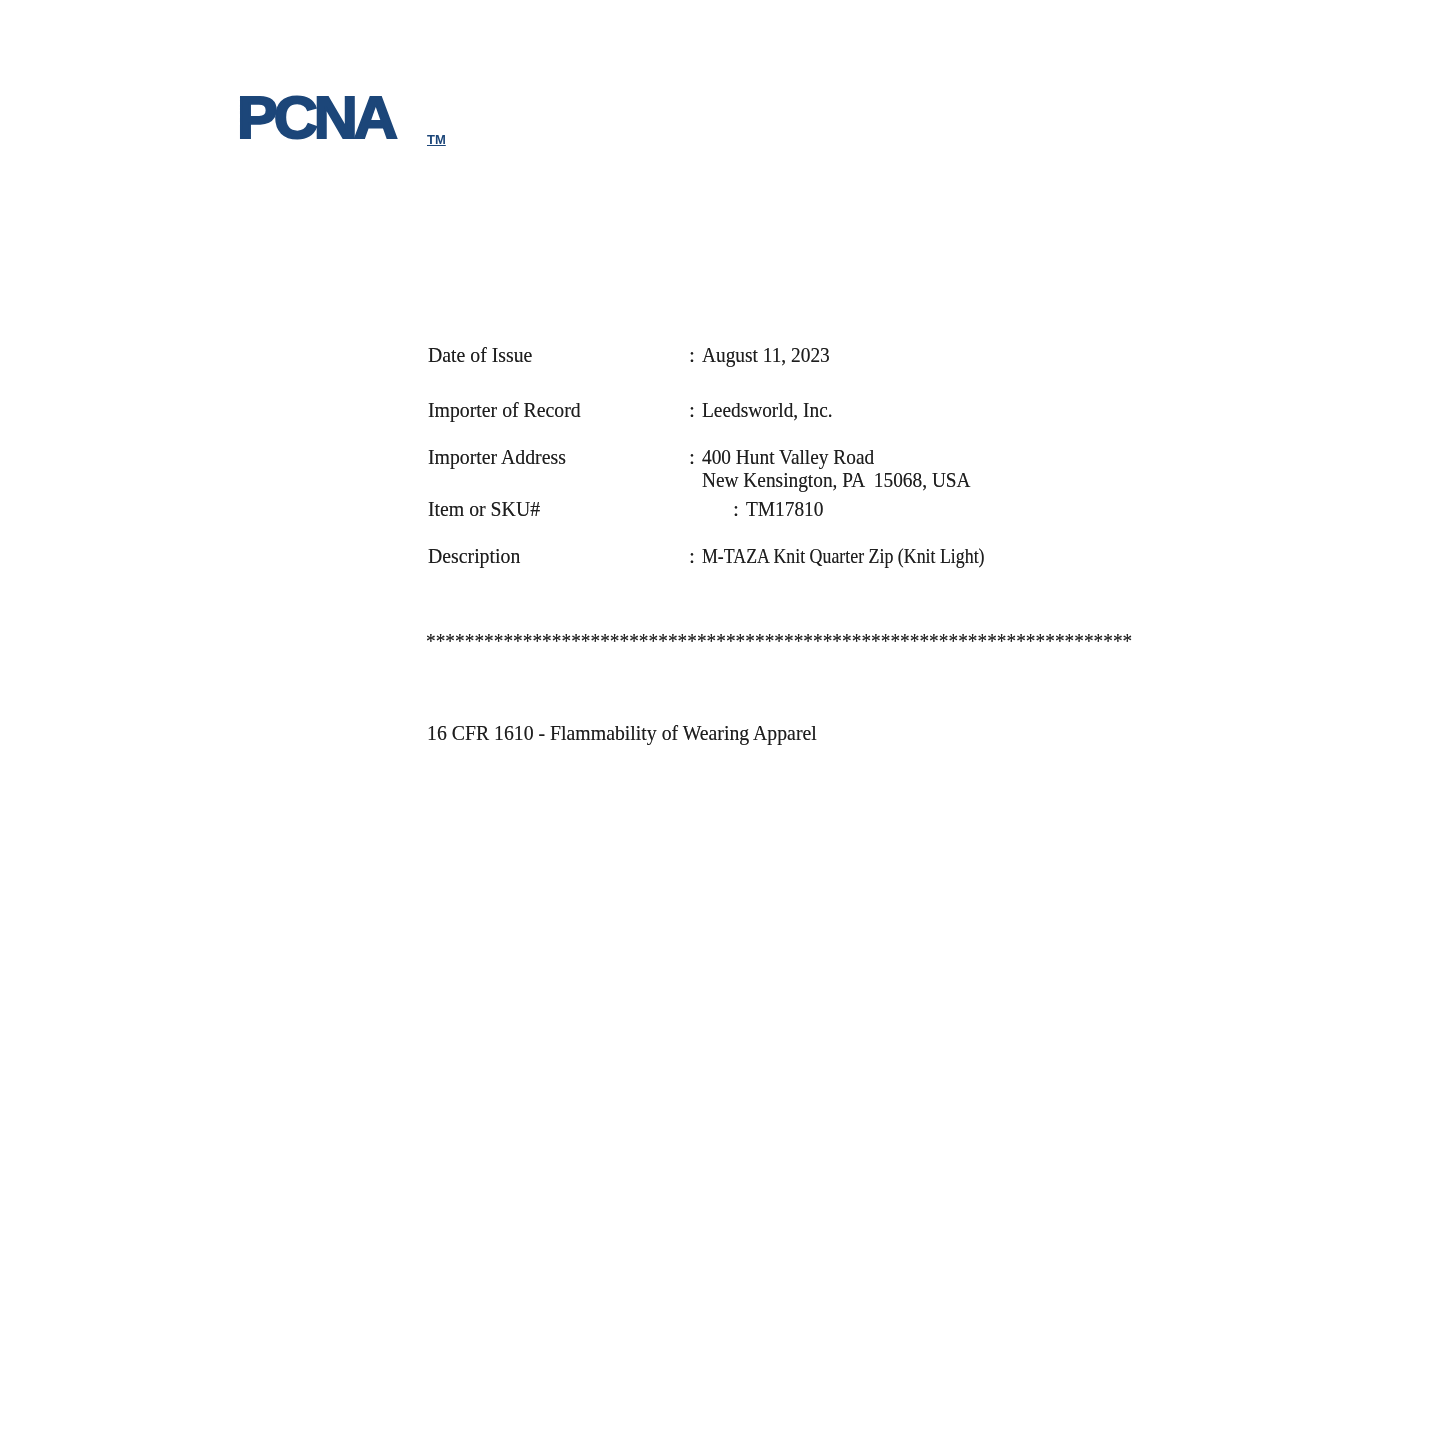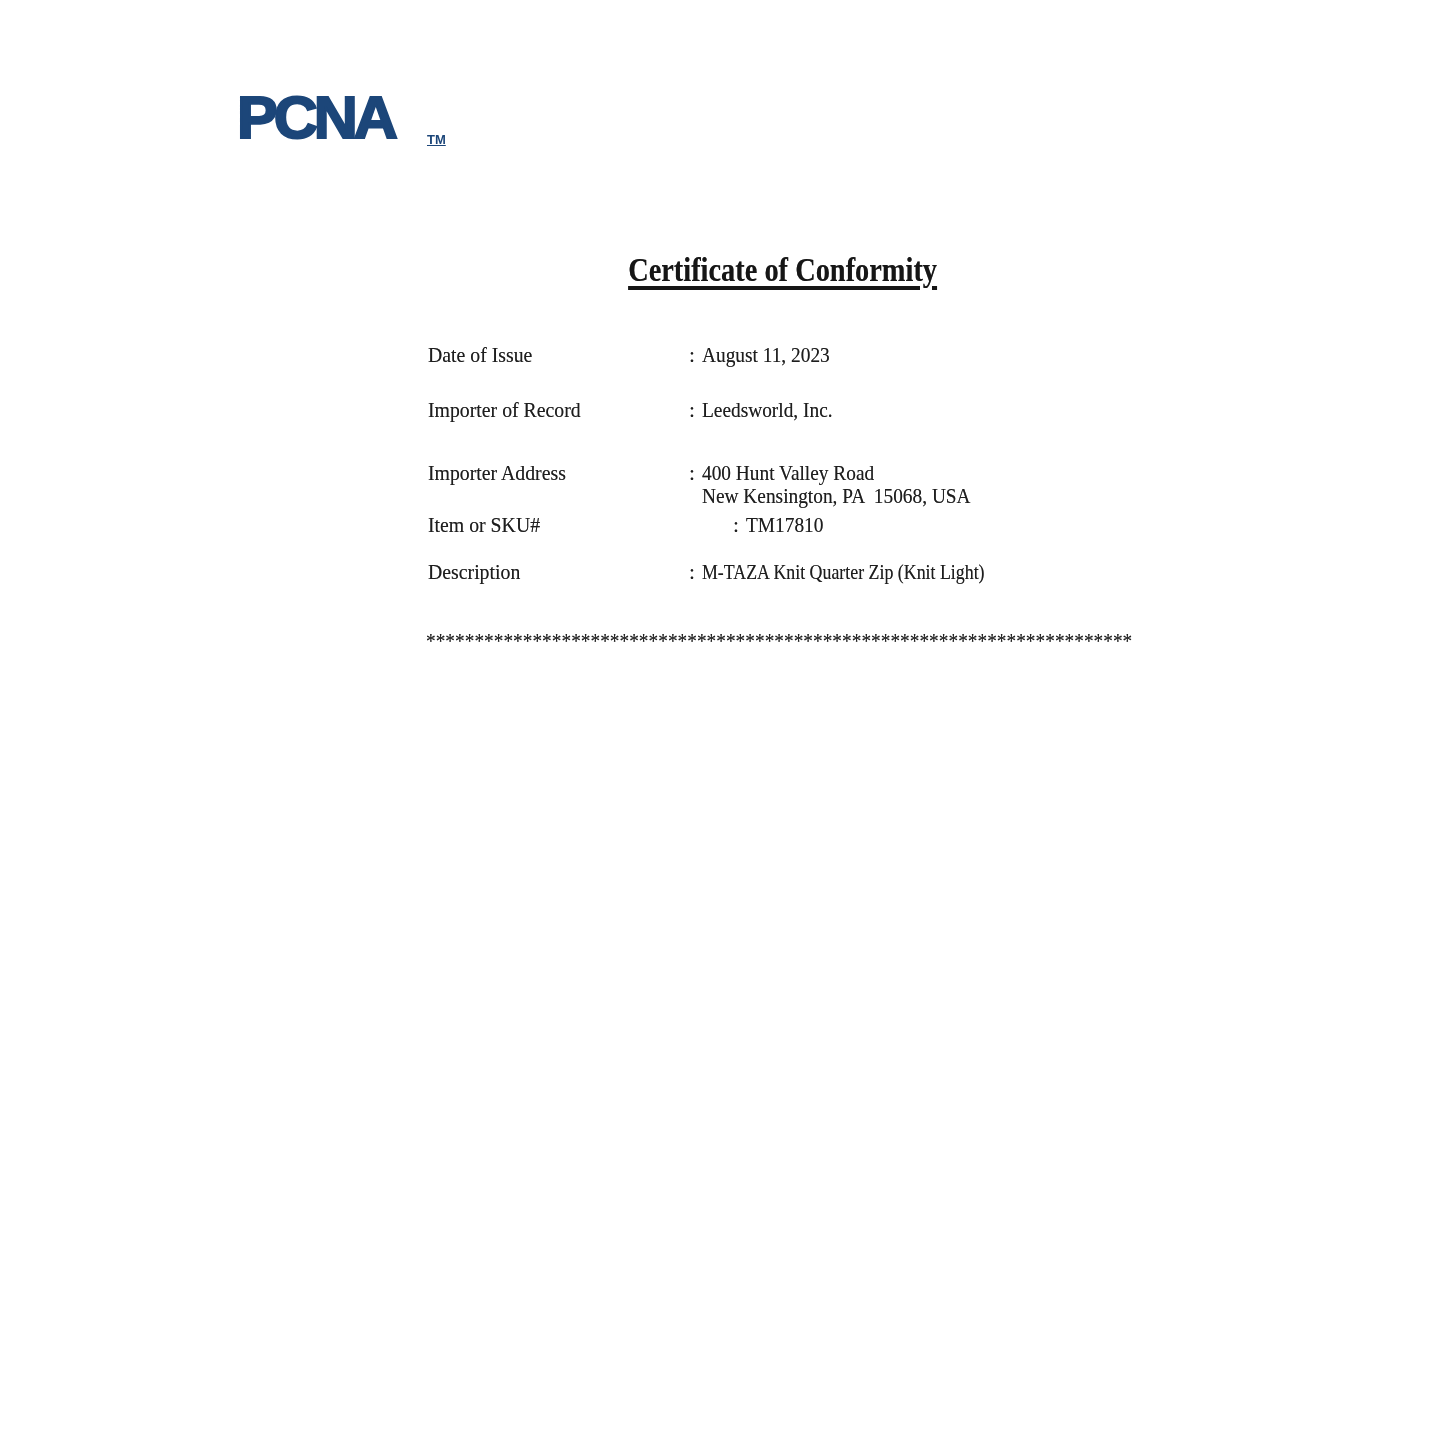--- a/index.html
+++ b/index.html
@@ -92,21 +92,21 @@
   .row .value-cell { display: flex; flex: none; }
   .row .colon { width: 13px; flex: none; }
   .vlines {
     display: inline-block;
     transform: scaleX(0.90);
     transform-origin: 0 0;
   }
   .vlines div { white-space: pre; }
   .row-desc .vlines { transform: scaleX(0.83); }
   .mb-a { margin-bottom: 32px; }
-  .mb-b { margin-bottom: 40px; }
+  .mb-b { margin-bottom: 24px; }
   .mb-c { margin-bottom: 6px; }
   .mb-d { margin-bottom: 24px; gap: 44px; }
   
   .cert-block {
     position: absolute;
     left: 426px;
     top: 630px;
     width: 760px;
     font-size: 21.5px;
     line-height: 23px;
@@ -144,23 +144,20 @@
 </head>
 <body>
 
 <div class="page">
 
   <div class="logo">
     <span class="logo-text">PCNA</span>
     <span class="logo-tm">TM</span>
   </div>
 
-  <div class="title">
-    <span class="title-inner">Certificate of Conformity</span>
-  </div>
 
   <div class="fields">
 
     <div class="row mb-a">
       <div class="label-cell"><span class="label-inner">Date of Issue</span></div>
       <div class="value-cell">
         <span class="colon">:</span>
         <span class="vlines">
             <div>August 11, 2023</div>
           </span>
@@ -207,14 +204,17 @@
           </span>
       </div>
     </div>
 
   </div>
 
   <div class="cert-block">
     <span class="stars">*************************************************************************</span>
   </div>
 
+  <div class="standards">
+    <span class="cert-line"><span class="cert-line-inner">16 CFR 1610 - Flammability of Wearing Apparel</span></span>
+  </div>
 
 </div>
 
 </body></html>

